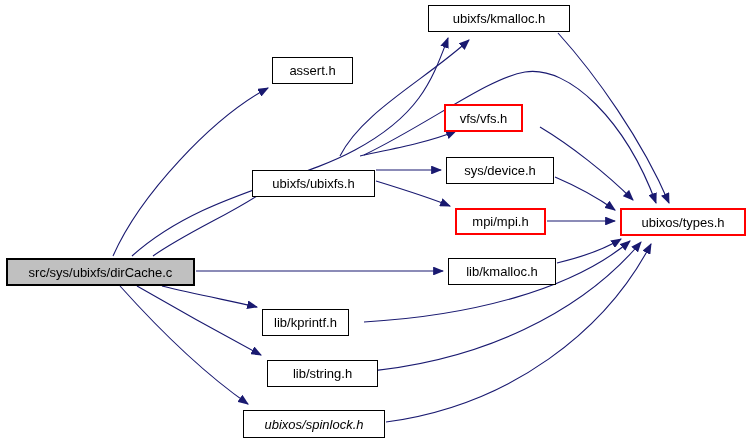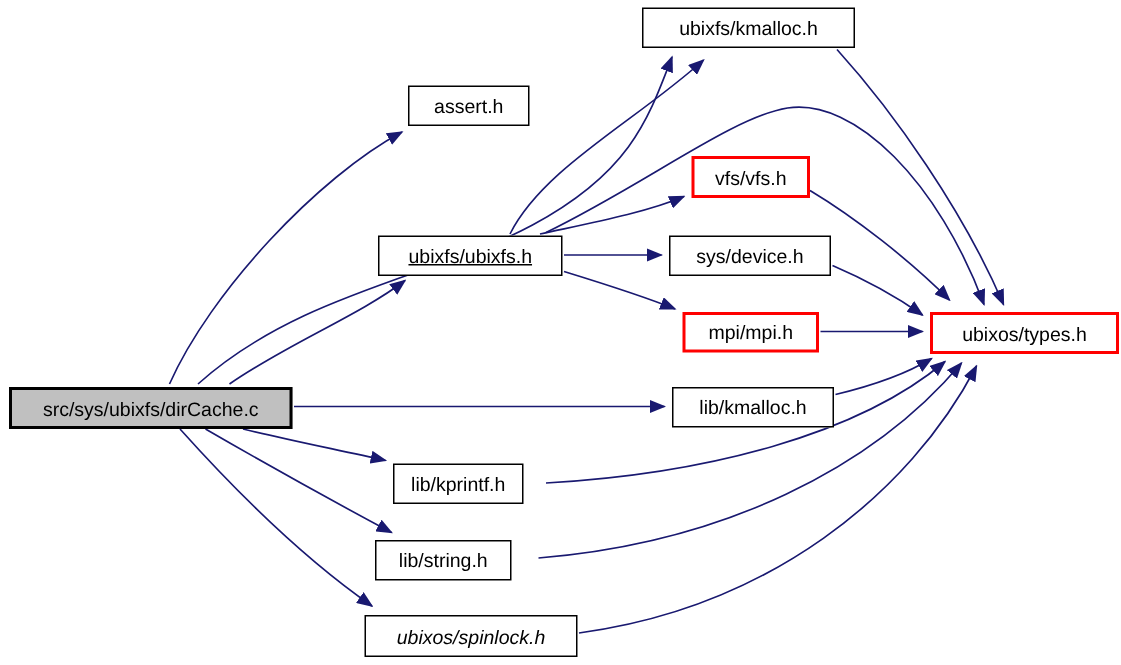--- a/index.html
+++ b/index.html
@@ -85,31 +85,31 @@
 
     <path class="edge" d="M386,422 C512,405 606,330 651,244" marker-end="url(#arrowhead)"></path>
   </svg>
 
   <div class="node main" style="left:6px;top:258px;width:189px;height:28px;">src/sys/ubixfs/dirCache.c</div>
 
   <div class="node" style="left:428px;top:5px;width:142px;height:27px;">ubixfs/kmalloc.h</div>
 
   <div class="node" style="left:272px;top:57px;width:81px;height:27px;">assert.h</div>
 
-  <div class="node external" style="left:461px;top:104px;width:79px;height:28px;">vfs/vfs.h</div>
+  <div class="node external" style="left:444px;top:104px;width:79px;height:28px;">vfs/vfs.h</div>
 
-  <div class="node" style="left:252px;top:157px;width:123px;height:27px;text-decoration:underline;">ubixfs/ubixfs.h</div>
+  <div class="node" style="left:252px;top:170px;width:123px;height:27px;">ubixfs/ubixfs.h</div>
 
   <div class="node" style="left:446px;top:157px;width:108px;height:27px;">sys/device.h</div>
 
   <div class="node external" style="left:455px;top:208px;width:91px;height:27px;">mpi/mpi.h</div>
 
   <div class="node external" style="left:620px;top:208px;width:126px;height:28px;">ubixos/types.h</div>
 
   <div class="node" style="left:448px;top:258px;width:108px;height:27px;text-align:right;">lib/kmalloc.h</div>
 
   <div class="node" style="left:262px;top:309px;width:87px;height:27px;">lib/kprintf.h</div>
 
-  <div class="node" style="left:250px;top:360px;width:91px;height:27px;">lib/string.h</div>
+  <div class="node" style="left:267px;top:360px;width:111px;height:27px;">lib/string.h</div>
 
   <div class="node" style="left:243px;top:410px;width:142px;height:28px;font-style:italic;">ubixos/spinlock.h</div>
 
 </div>
 
 </body></html>

